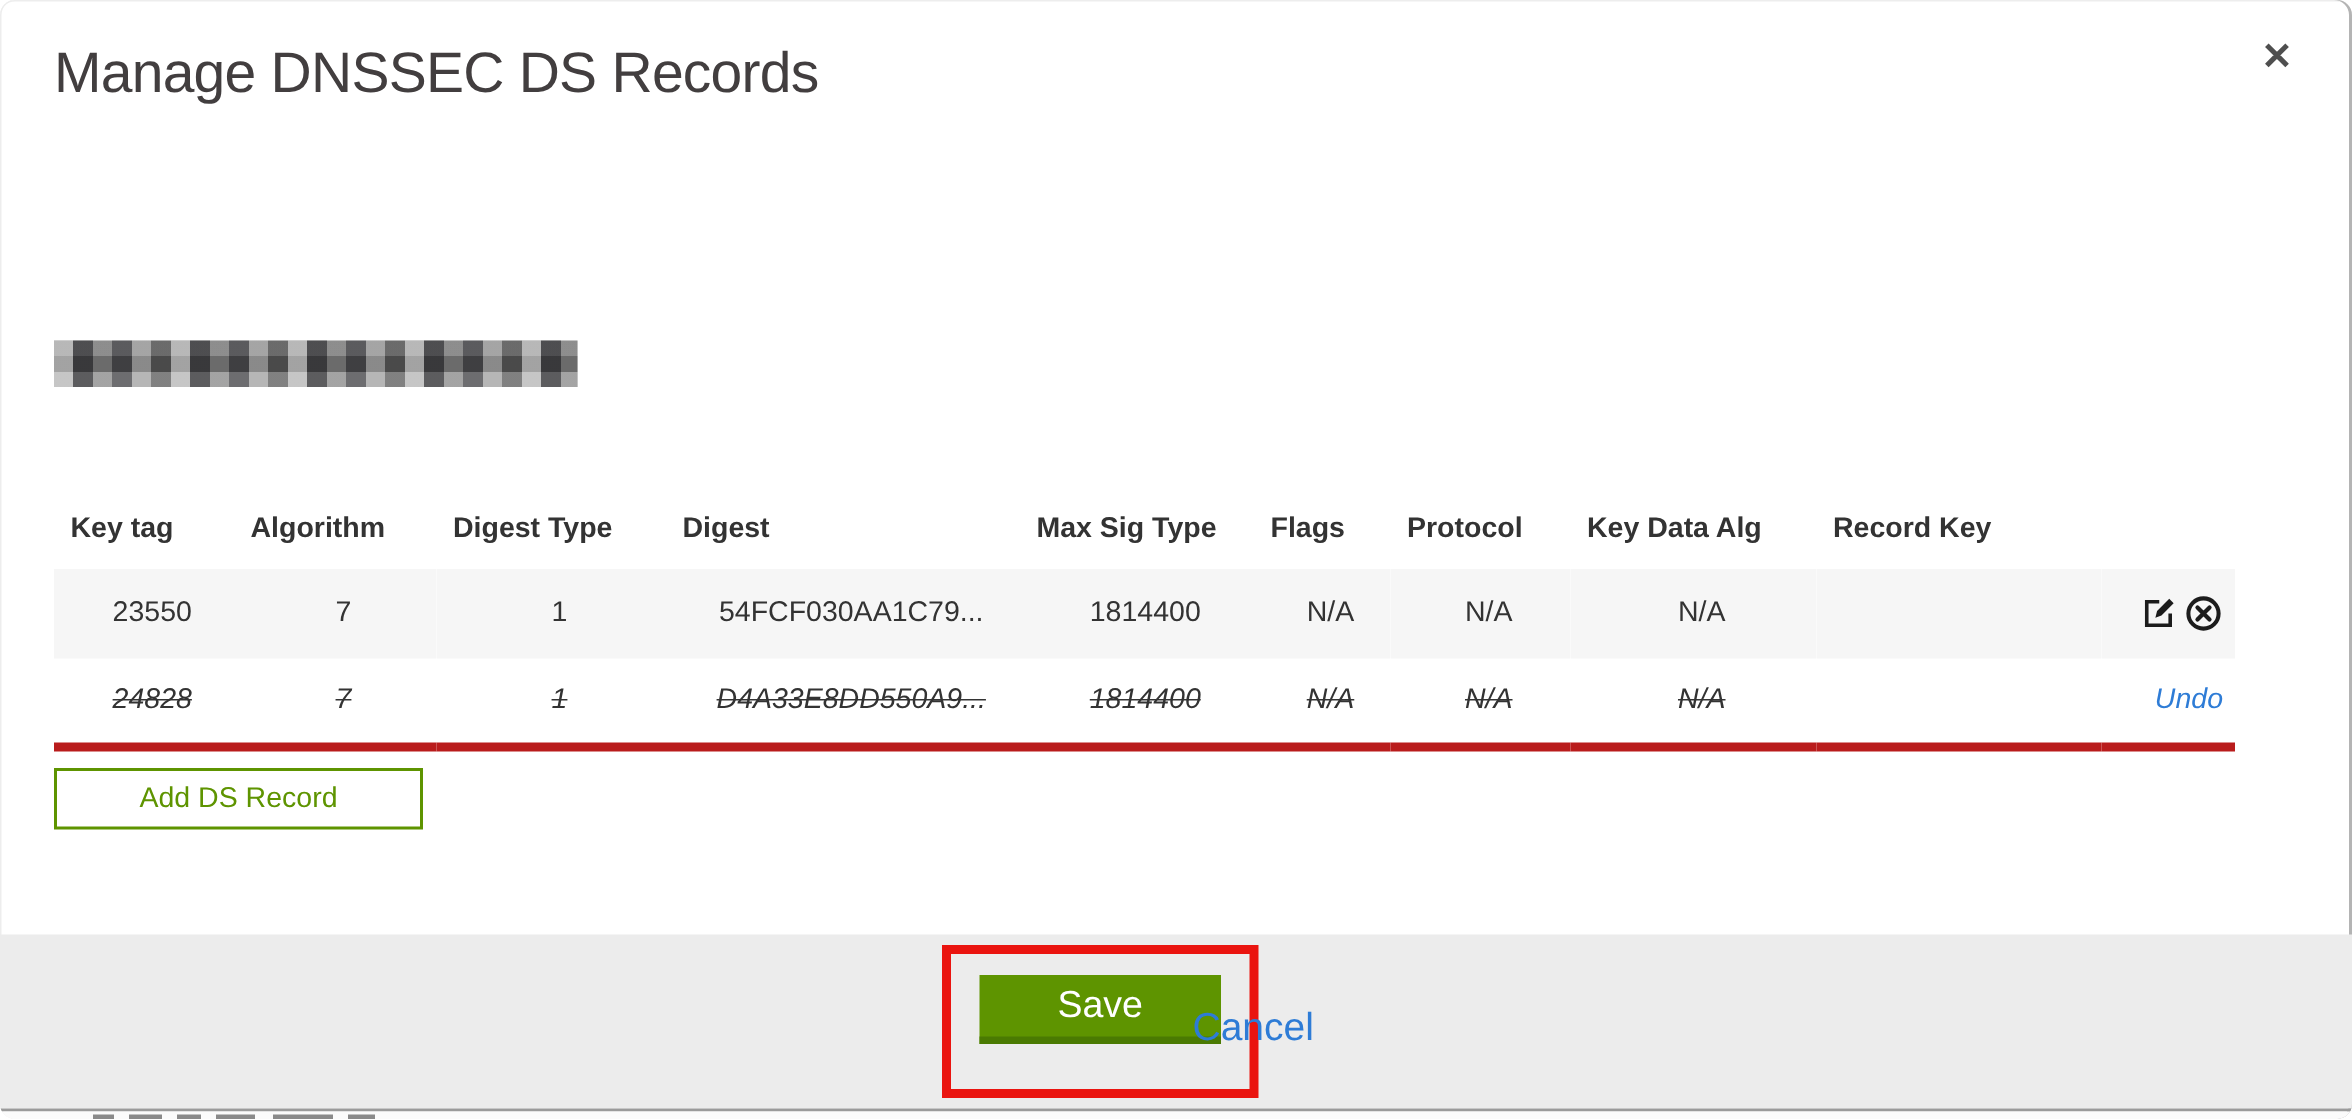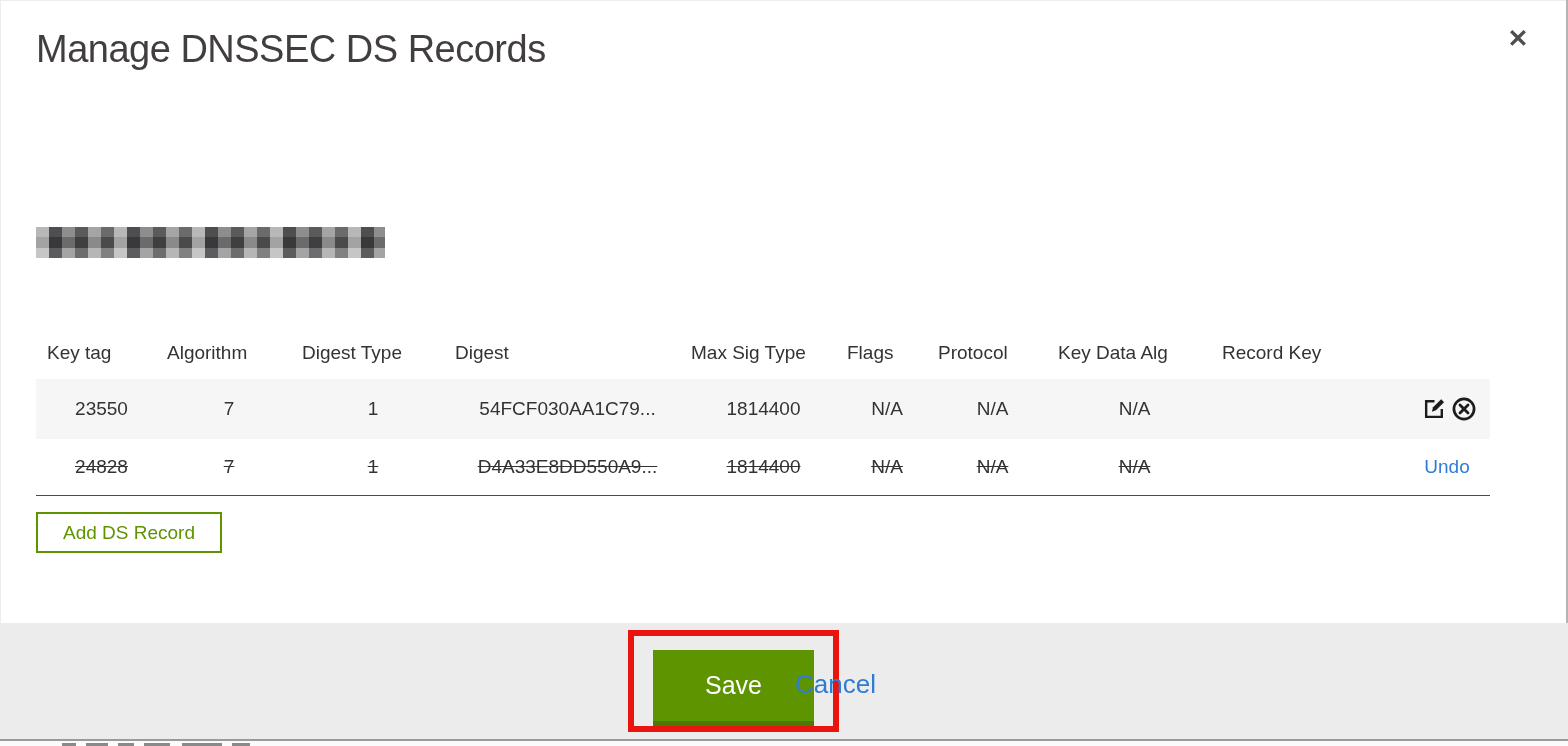--- a/index.html
+++ b/index.html
@@ -2,20 +2,21 @@
 <html><head>
 <meta charset="utf-8">
 <style>
   * { margin:0; padding:0; box-sizing:border-box; }
   html,body { background:#fff; }
   .screen {
     position:relative; width:1568px; height:746px; overflow:hidden;
     background:#ffffff;
     font-family:"Liberation Sans", sans-serif; color:#333;
     box-shadow: inset -2px 0 0 #b4b4b4, inset 0 1px 0 #ededed, inset 1px 0 0 #ededed;
+    border-radius: 10px;
   }
   .dialog-title {
     position:absolute; left:36px; top:28px;
     font-size:38px; font-weight:300; color:#423e3f; letter-spacing:-0.5px;
   }
   .close-btn {
     position:absolute; left:1500px; top:20px; width:36px; height:36px;
     font-size:25px; font-weight:700; color:#4f4f4f; text-align:center; line-height:36px;
     cursor:pointer; background:none; border:none;
   }
@@ -29,42 +30,42 @@
         rgba(255,255,255,0.12) 26px 39px, rgba(0,0,10,0.28) 39px 52px,
         rgba(255,255,255,0.30) 52px 65px, rgba(0,0,0,0.15) 65px 78px),
       repeating-linear-gradient(0deg,
         rgba(255,255,255,0.28) 0 10px, rgba(0,0,0,0.22) 10px 21px,
         rgba(255,255,255,0.10) 21px 31px);
   }
   .intro-text { position:absolute; left:36px; top:285px; font-size:22px; color:#333; }
 
   .ds-table-wrap { position:absolute; left:36px; top:330px; width:1454px; }
   table { border-collapse:collapse; width:100%; font-size:19px; color:#333; table-layout:fixed; }
-  th { text-align:left; font-weight:400; color:#333; padding:12px 0 15px 11px; white-space:nowrap; }
+  th { text-align:left; font-weight:700; color:#333; padding:12px 0 15px 11px; white-space:nowrap; }
   td { padding:17px 0 17px 11px; white-space:nowrap; overflow:hidden;text-align:center; }
   tr.row-active { background:#f6f6f6; }
-  tr.row-deleted td { border-bottom:1px solid #b91c1c; }
+  tr.row-deleted td { border-bottom:6px solid #b91c1c;font-style:italic; }
   td.strike { text-decoration:line-through; }
-  td.actions { text-align:center; padding-right:8px; }
+  td.actions { text-align:right; padding-right:8px; }
   .icon-btn { display:inline-block; vertical-align:middle; cursor:pointer; background:none; border:none; padding:0; margin-left:4px; height:26px; }
   .undo-link { color:#2e7cd6; text-decoration:none; font-size:19px; cursor:pointer; }
 
   .add-ds-btn {
-    position:absolute; left:36px; top:512px; width:186px; height:41px;
+    position:absolute; left:36px; top:512px; width:246px; height:41px;
     background:#fff; border:2px solid #5e9400; color:#5e9400;
     font-size:19px; font-family:"Liberation Sans", sans-serif; cursor:pointer;
   }
 
   .modal-footer { position:absolute; left:0; top:623px; width:1568px; height:116px; background:#ececec; }
   .annotation-box {
     position:absolute; left:628px; top:630px; width:211px; height:102px;
     border:6px solid #ea140f; pointer-events:none;
   }
   .save-btn {
-    position:absolute; left:653px; top:650px; width:161px; height:76px;
+    position:absolute; left:653px; top:650px; width:161px; height:46px;
     background:#5e9400; border:none; border-bottom:5px solid #4a7a02;
     color:#fff; font-size:25px; font-family:"Liberation Sans", sans-serif; cursor:pointer;
   }
   .cancel-link {
     position:absolute; left:795px; top:667px; font-size:26px; line-height:34px;
     color:#2e7cd6; text-decoration:none; cursor:pointer;
   }
   .page-edge-line { position:absolute; left:0; top:739px; width:1568px; height:2px; background:#9b9b9b; }
   .page-below { position:absolute; left:0; top:741px; width:1568px; height:5px; background:#fbfbfb; }
   .frag { position:absolute; top:743px; height:3px; background:#8a8a8a; }

